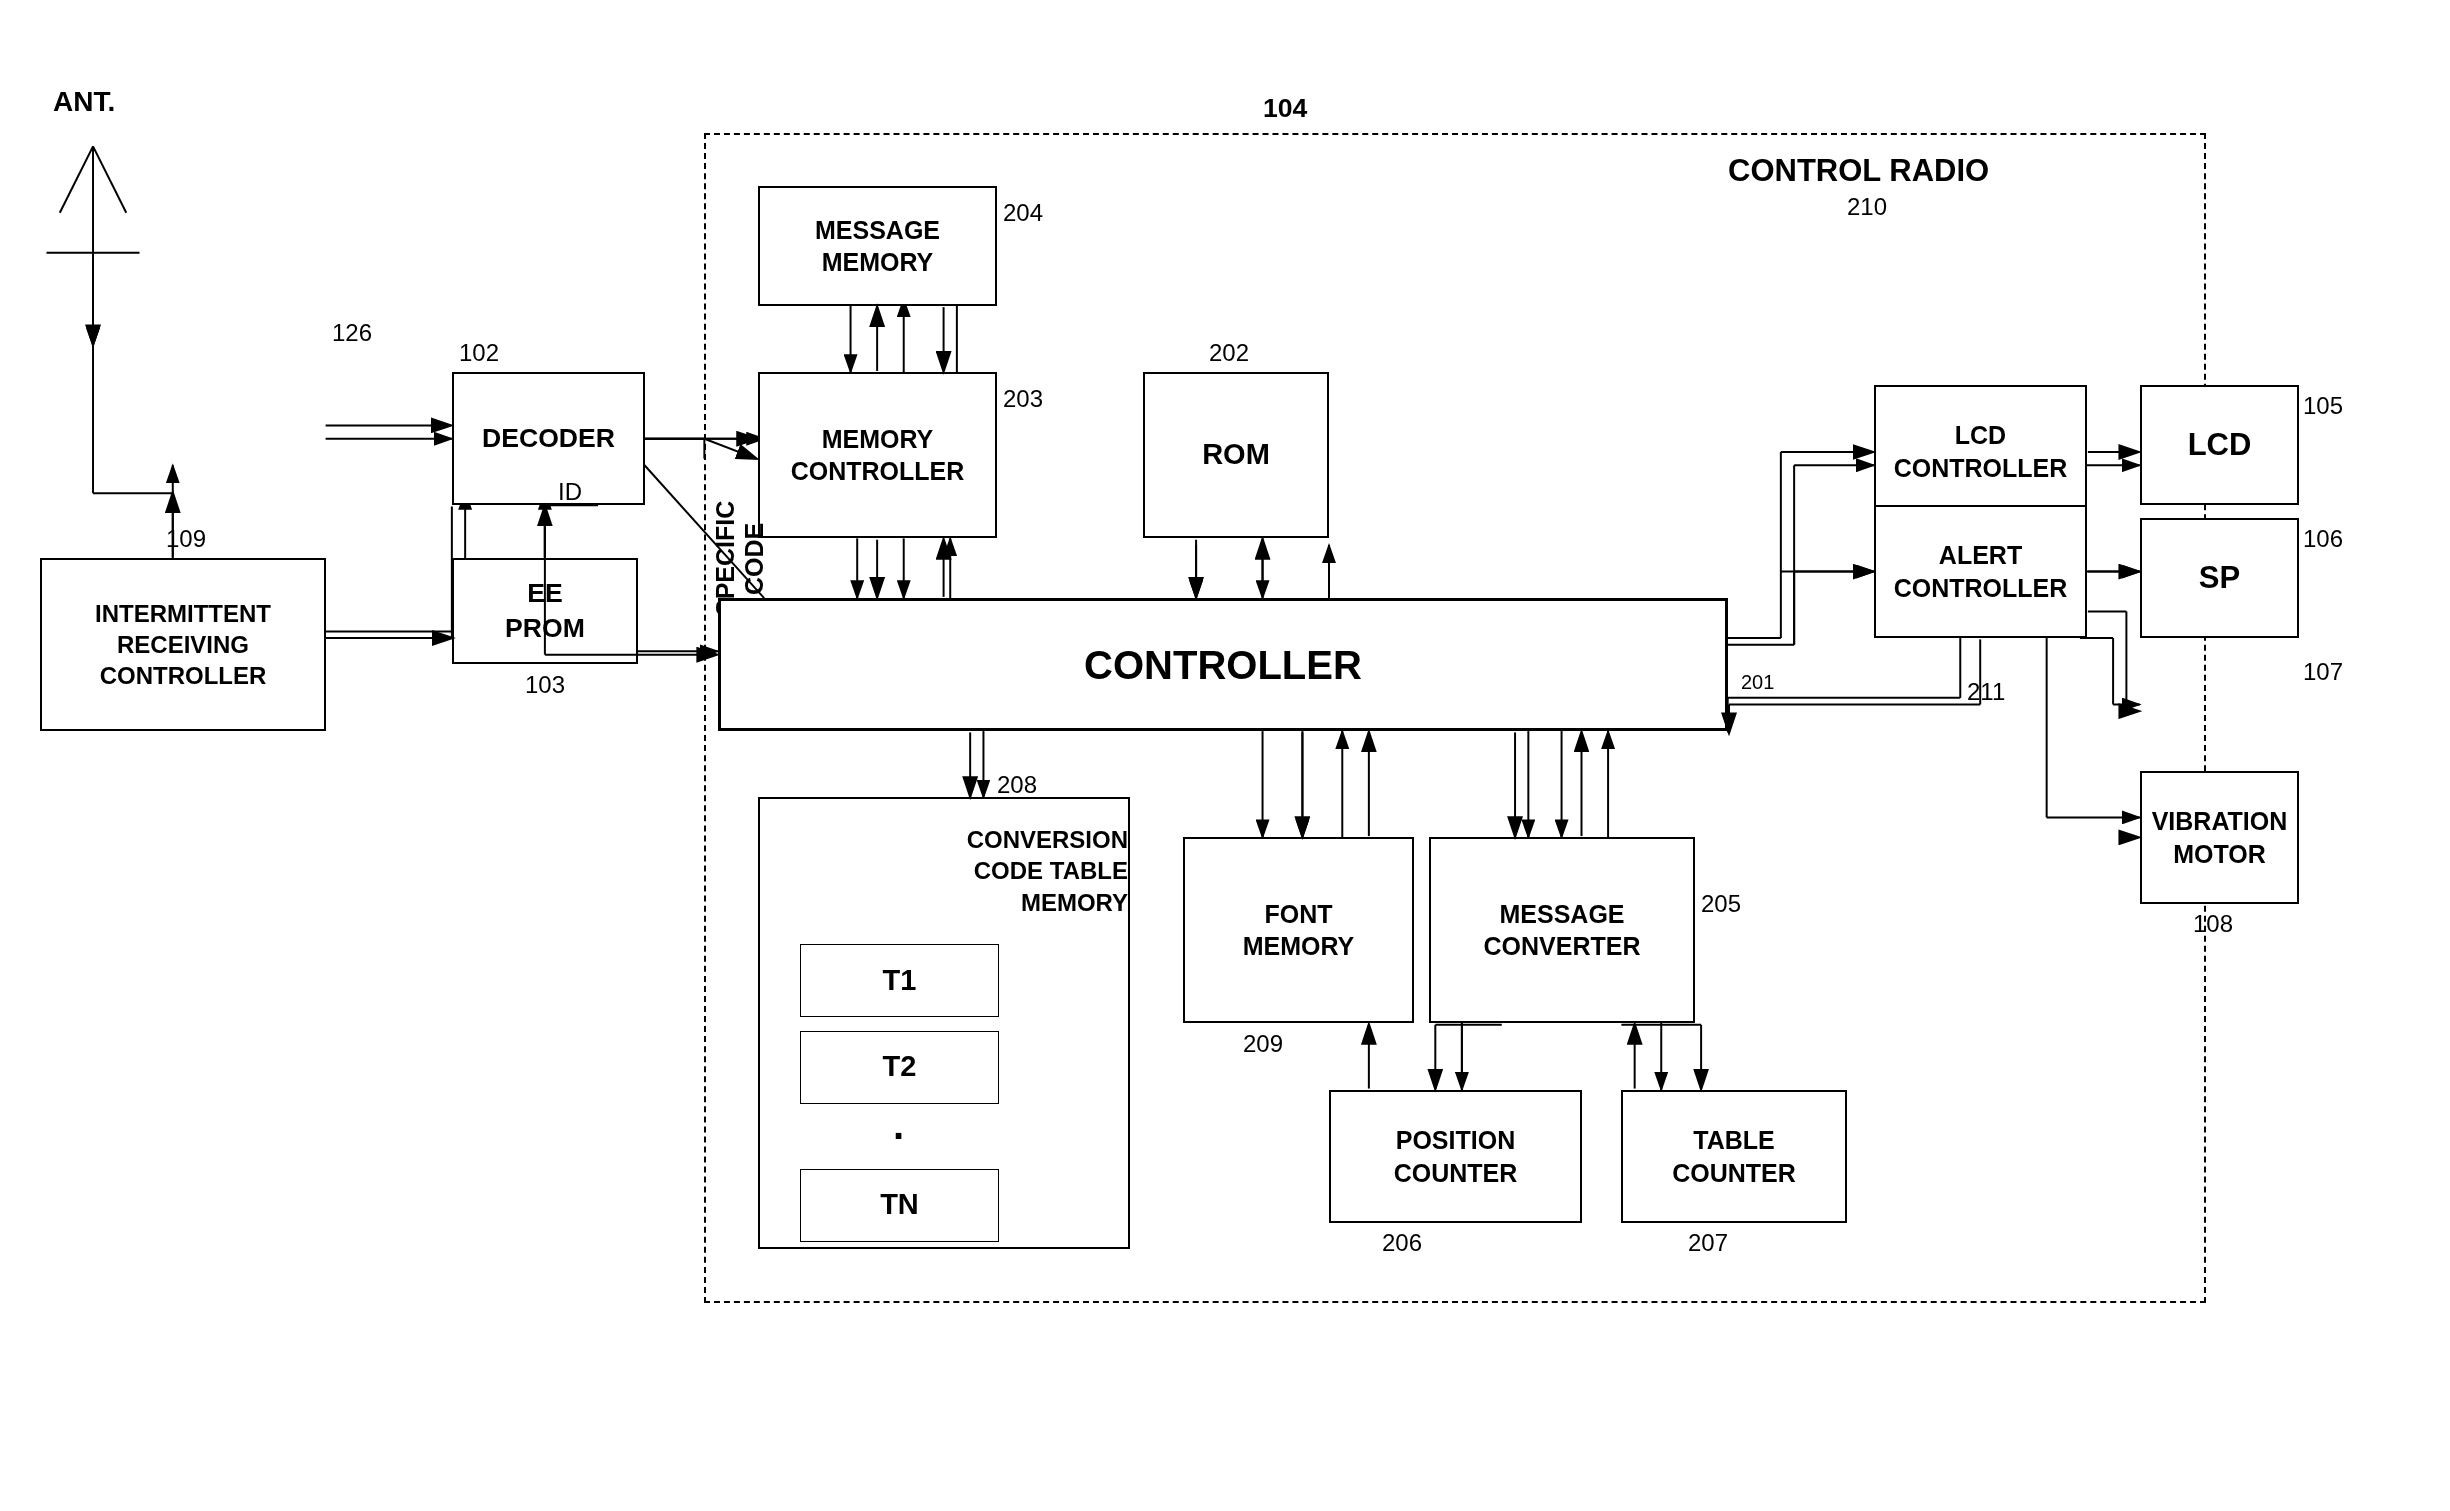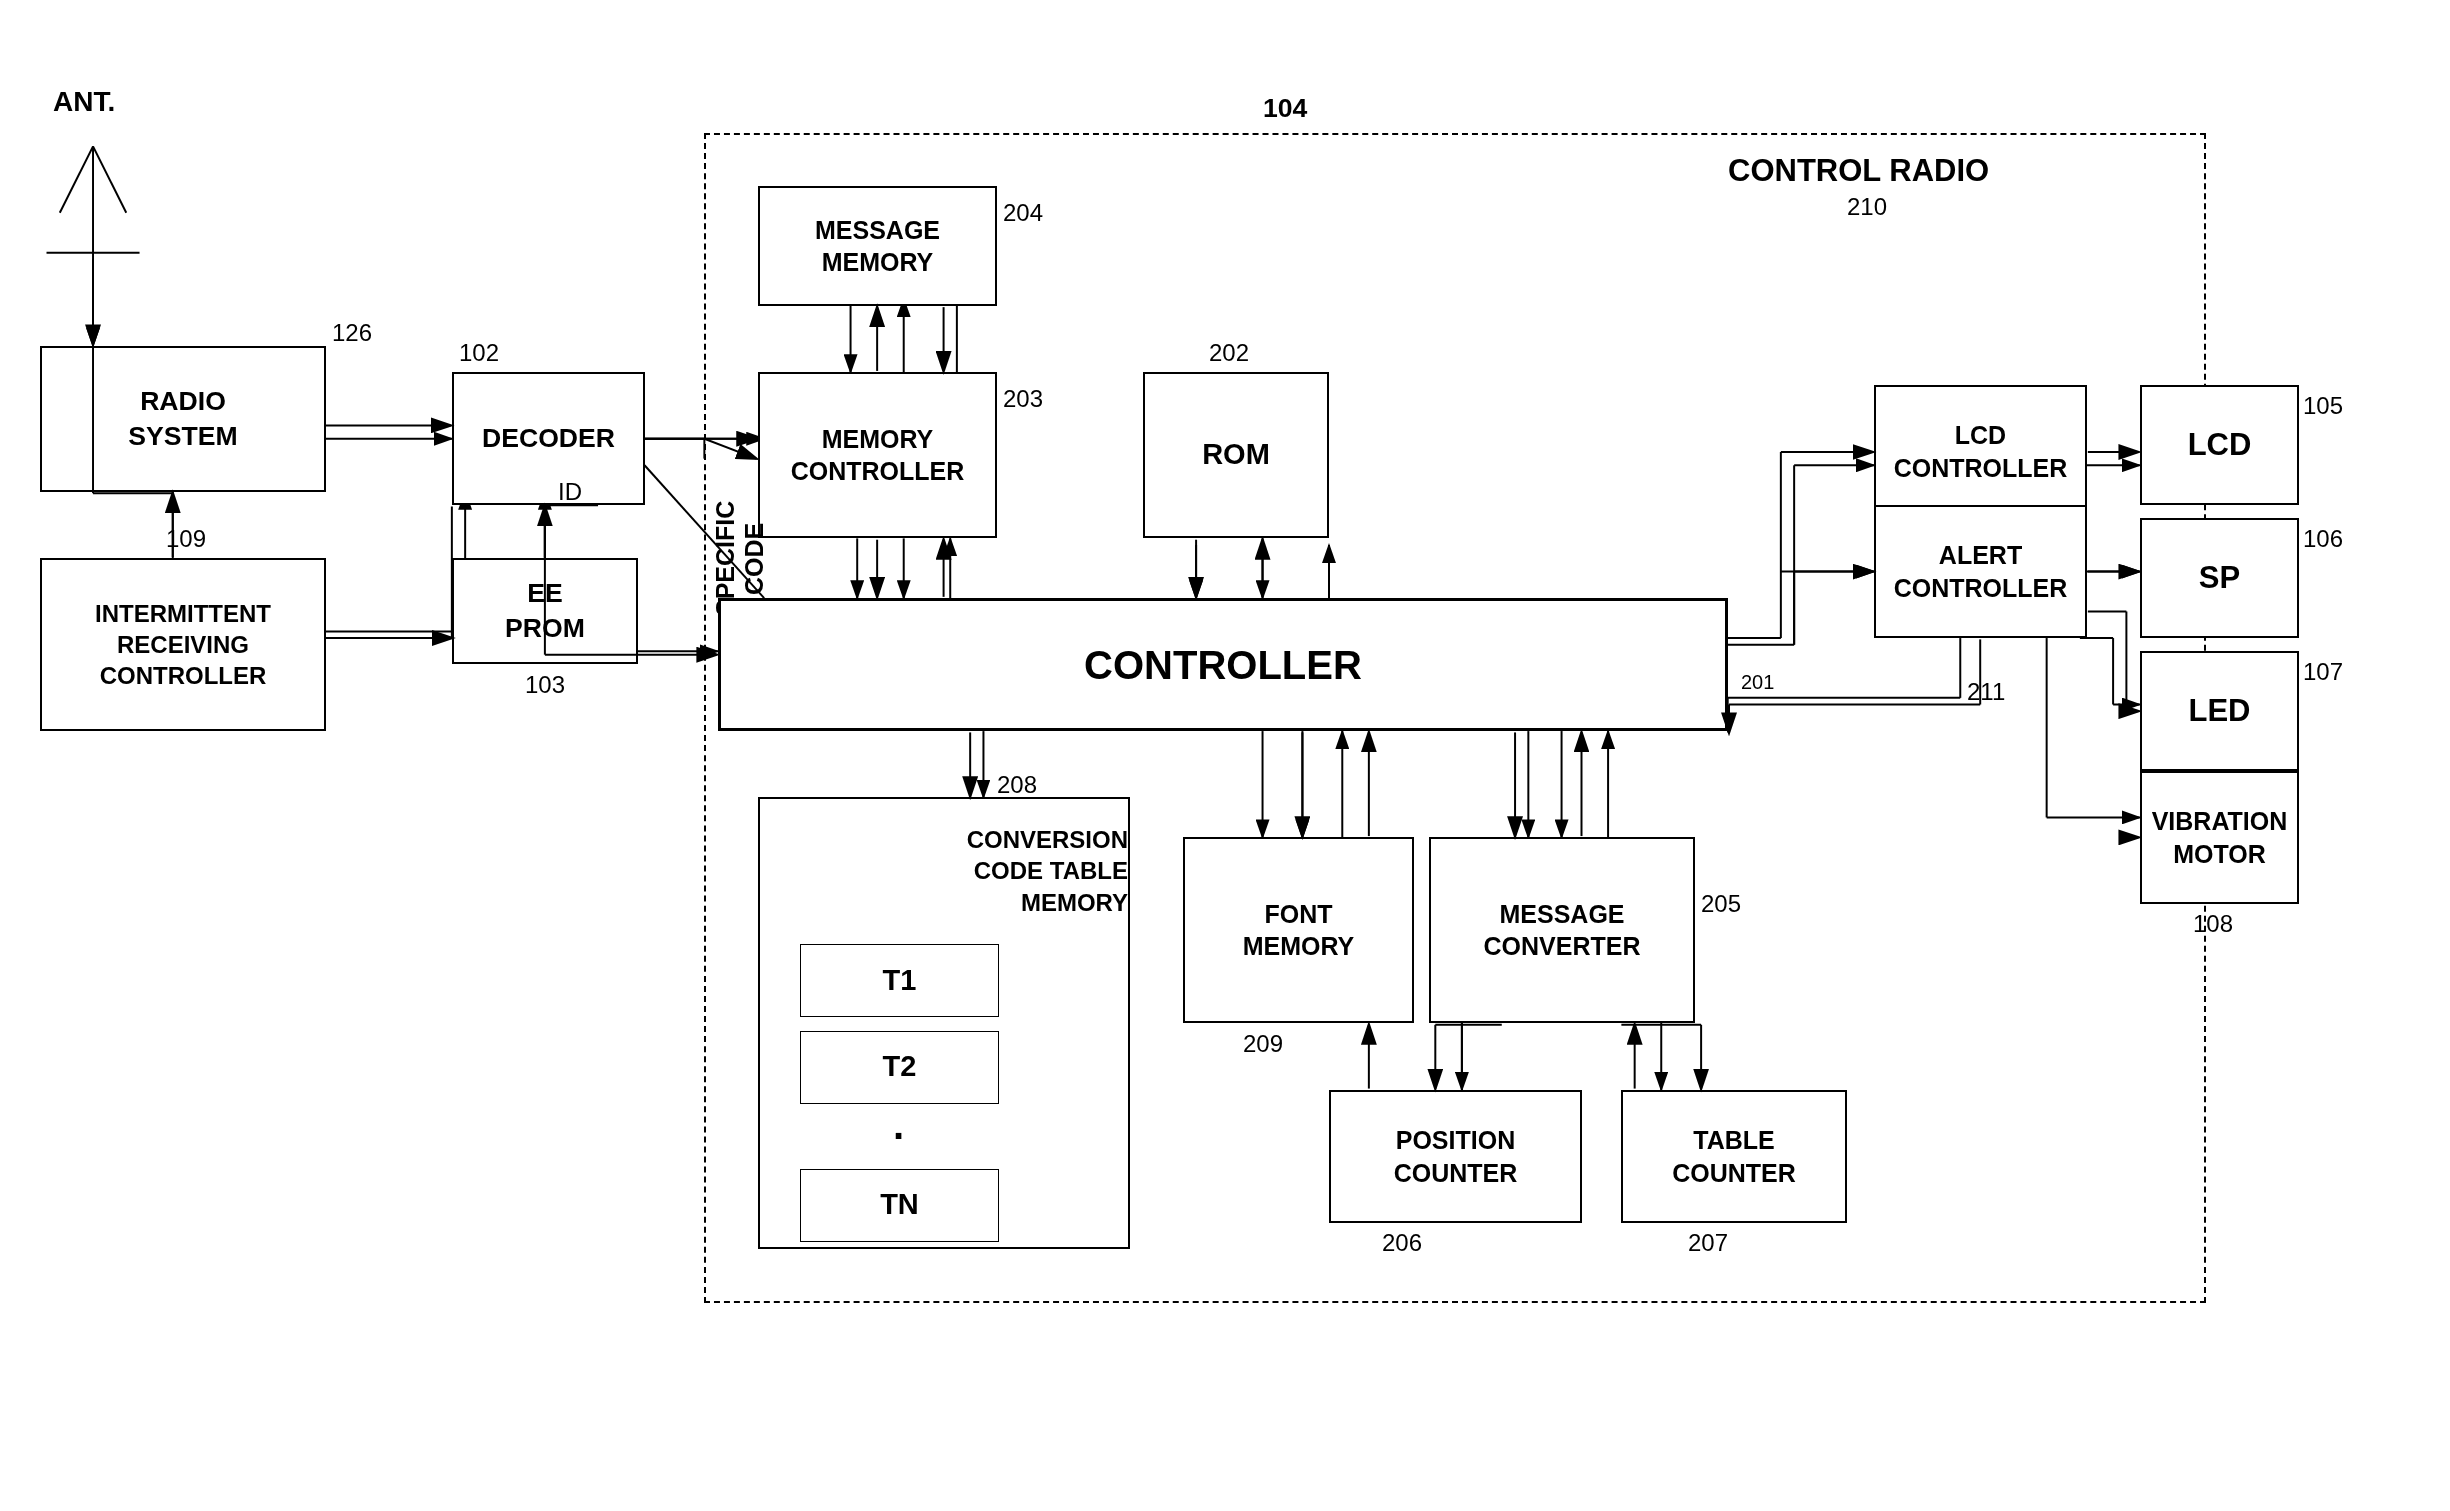--- a/index.html
+++ b/index.html
@@ -156,24 +156,20 @@
     <line x1="1900" y1="1100" x2="1900" y2="1260" stroke="#000" stroke-width="3" marker-end="url(#arrow)"></line>
     <line x1="2020" y1="1260" x2="2020" y2="1100" stroke="#000" stroke-width="3" marker-end="url(#arrow)"></line>
 
     <line x1="2300" y1="1100" x2="2300" y2="1260" stroke="#000" stroke-width="3" marker-end="url(#arrow)"></line>
     <line x1="2420" y1="1260" x2="2420" y2="1100" stroke="#000" stroke-width="3" marker-end="url(#arrow)"></line>
 
   </svg>
 
   <div class="label label-bold" style="left:53px; top:86px; font-size:28px;">ANT.</div>
 
-  <div class="box" style="left:40px; top:346px; width:286px; height:146px; font-size:26.6px;">
-    <span style="white-space:pre-line;">RADIO
-SYSTEM</span>
-  </div>
 
   <div class="label" style="left:332px; top:319px; font-size:24px;">126</div>
 
   <div class="box" style="left:452px; top:372px; width:193px; height:133px; font-size:26.6px;">
     <span>DECODER</span>
   </div>
 
   <div class="label" style="left:459px; top:339px; font-size:24px;">102</div>
 
   <div class="box" style="left:452px; top:558px; width:186px; height:106px; font-size:26.6px;">
@@ -248,23 +244,20 @@
   </div>
 
   <div class="label" style="left:2303px; top:392px; font-size:24px;">105</div>
 
   <div class="box" style="left:2140px; top:518px; width:159px; height:120px; font-size:31px;">
     <span>SP</span>
   </div>
 
   <div class="label" style="left:2303px; top:525px; font-size:24px;">106</div>
 
-  <div class="box" style="left:2140px; top:651px; width:159px; height:120px; font-size:31px;">
-    <span>LED</span>
-  </div>
 
   <div class="label" style="left:2303px; top:658px; font-size:24px;">107</div>
 
   <div class="box" style="left:2140px; top:771px; width:159px; height:133px; font-size:25px;">
     <span style="white-space:pre-line;">VIBRATION
 MOTOR</span>
   </div>
 
   <div class="label" style="left:2193px; top:910px; font-size:24px;">108</div>
 

